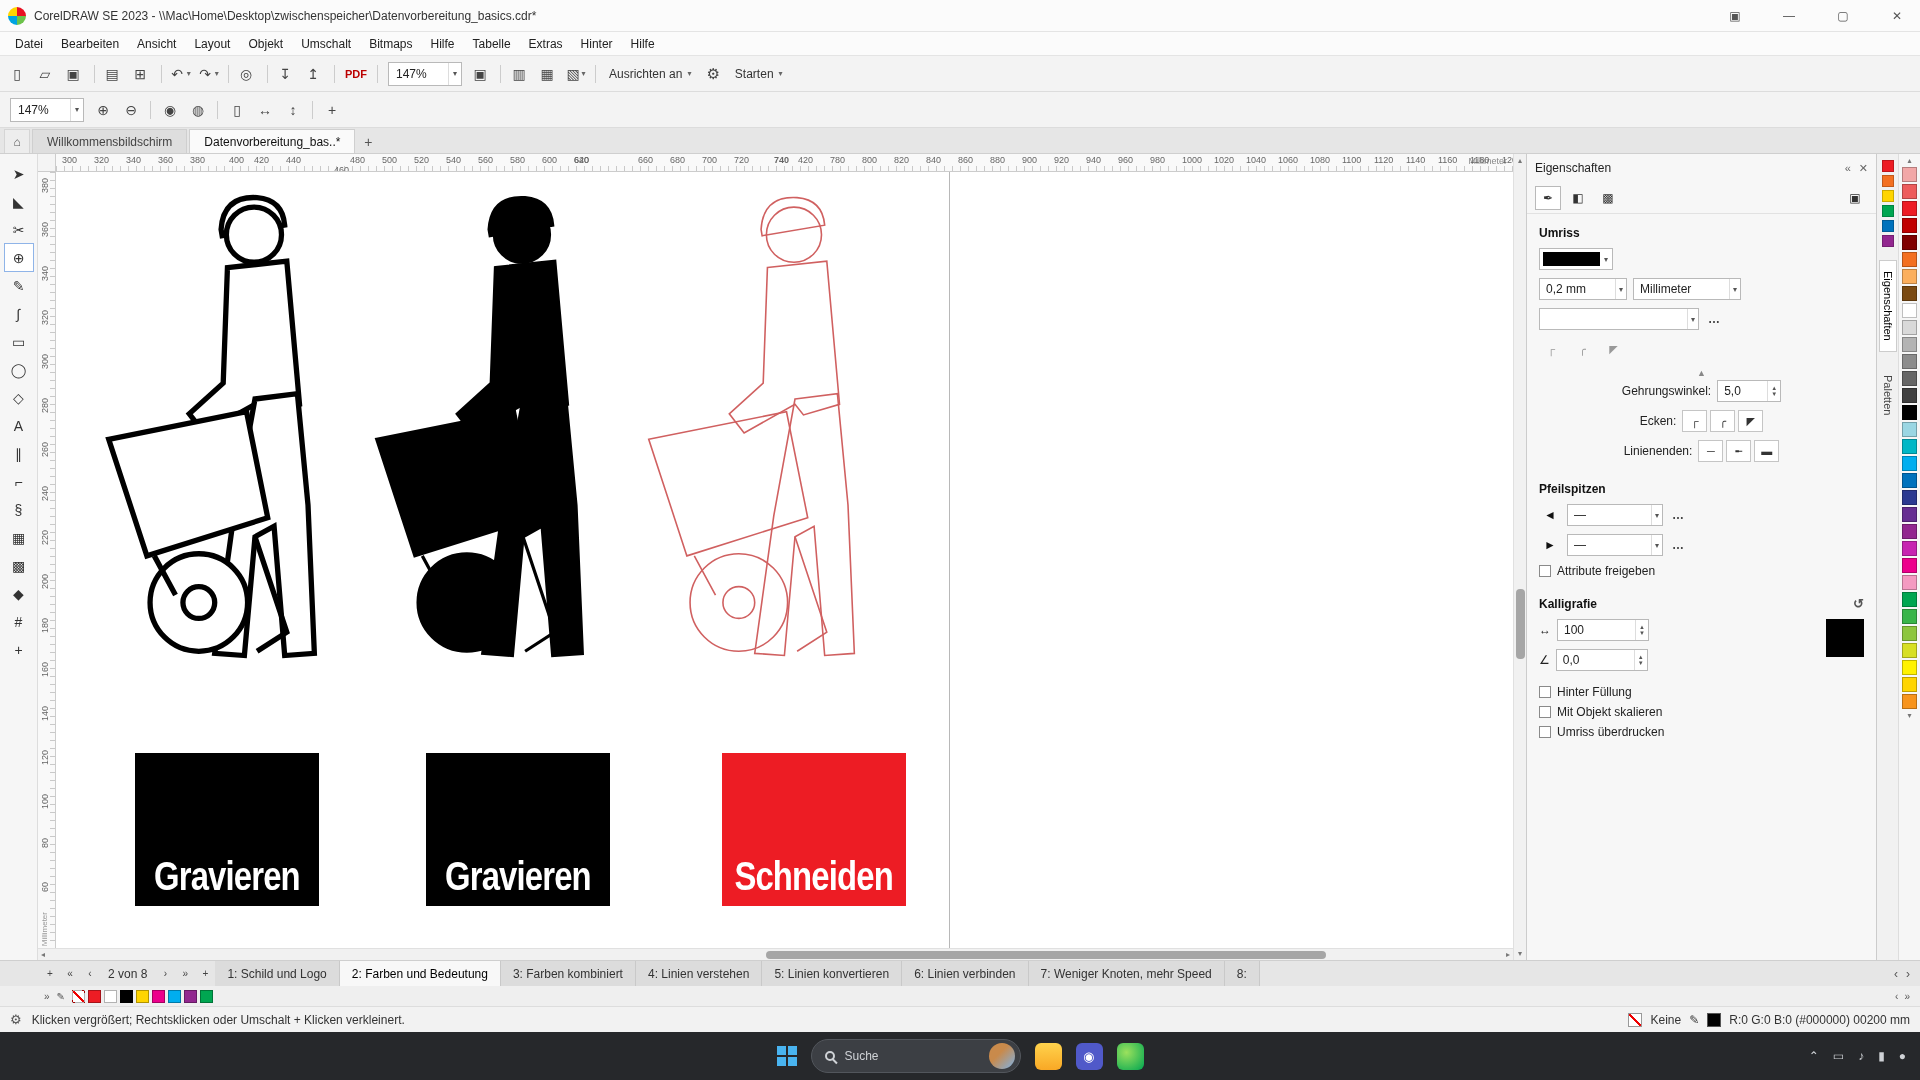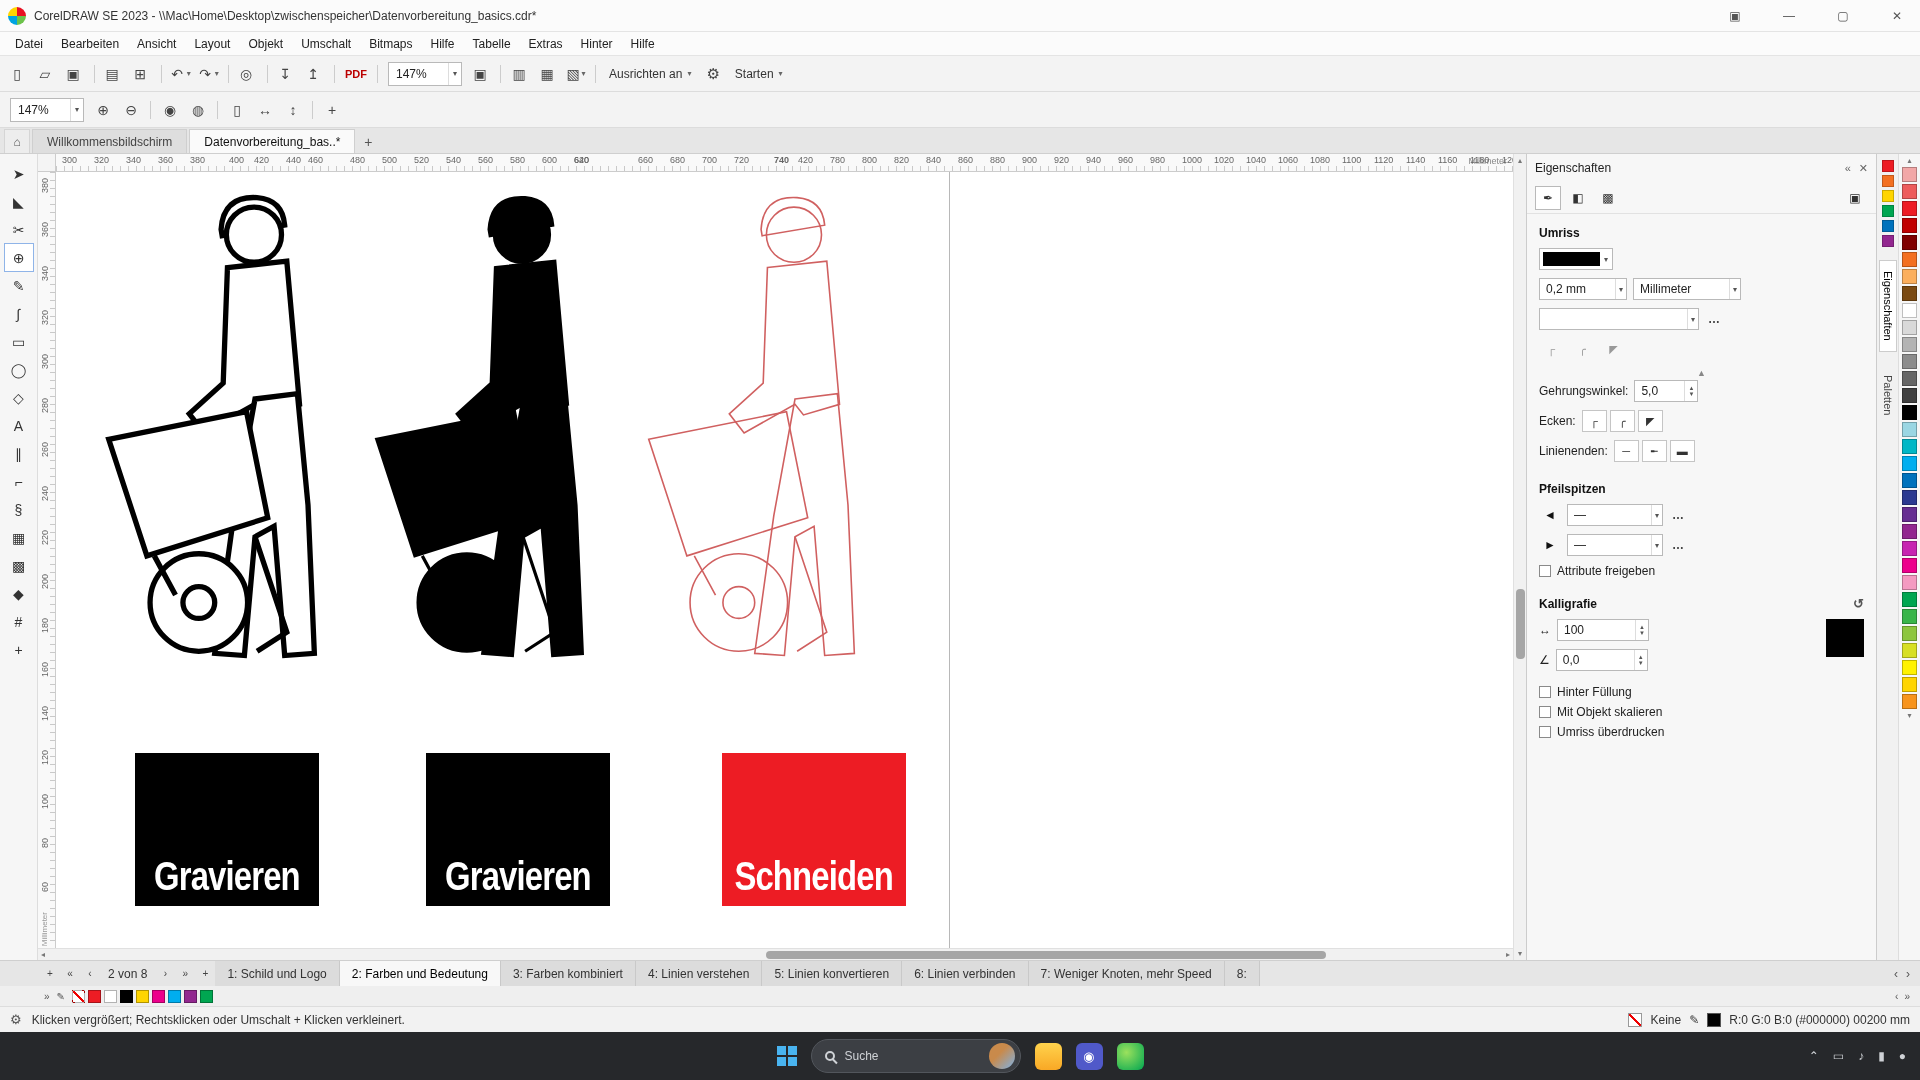--- a/index.html
+++ b/index.html
@@ -83,21 +83,21 @@
   .docker-header { height:28px; display:flex; align-items:center; padding:0 8px; gap:8px; }
   .docker-title { color:#222; }
   .docker-hicon { color:#666; font-size:11px; }
   .docker-tabsrow { height:32px; display:flex; align-items:center; gap:4px; padding:0 8px; border-bottom:1px solid #e2e2e2; }
   .dtab { width:26px; height:24px; display:flex; align-items:center; justify-content:center; border:1px solid transparent; color:#333; }
   .dtab.active { background:#fff; border-color:#b9b9b9; }
   .frame-btn { margin-left:auto; width:26px; height:24px; display:flex; align-items:center; justify-content:center; color:#333; }
   .dsec { padding:4px 12px 0; }
   .dsec-title { font-weight:700; margin:8px 0 8px; color:#111; }
   .drow { display:flex; align-items:center; gap:6px; margin-bottom:8px; }
-  .drow.right { justify-content:flex-start; }
+  .drow.right { justify-content:center; }
   .color-combo { width:74px; height:22px; border:1px solid #b9b9b9; background:#fff; display:flex; align-items:center; }
   .color-fill { flex:1; height:14px; margin:0 0 0 3px; }
   .mini-combo { height:22px; border:1px solid #b9b9b9; background:#fff; display:flex; align-items:center; padding-left:6px; gap:4px; }
   .mini-combo .arrow { font-size:8px; color:#555; border-left:1px solid #ddd; padding:0 3px; height:100%; display:flex; align-items:center; margin-left:auto; }
   .dots-btn { color:#444; letter-spacing:1px; padding:0 3px; font-weight:700; }
   .icon-btn { width:25px; height:22px; border:1px solid #c5c5c5; background:#fff; display:flex; align-items:center; justify-content:center; font-size:11px; color:#333; }
   .icon-btn.ghost { border-color:transparent; background:transparent; color:#999; }
   .spinbox { height:22px; border:1px solid #b9b9b9; background:#fff; display:flex; align-items:center; padding-left:6px; }
   .spin-arrows { margin-left:auto; width:13px; height:100%; display:flex; flex-direction:column; align-items:center; justify-content:center; font-size:6px; color:#555; border-left:1px solid #ddd; line-height:1; }
   .chk { display:flex; align-items:center; gap:6px; margin:6px 0; color:#222; }
@@ -501,21 +501,21 @@
         <div class="hruler" id="hruler">
           <span class="ruler-unit">Millimeter</span>
         <span class="tick" style="left: 6px;">300</span>
             <span class="tick" style="left: 38px;">320</span>
             <span class="tick" style="left: 70px;">340</span>
             <span class="tick" style="left: 102px;">360</span>
             <span class="tick" style="left: 134px;">380</span>
             <span class="tick" style="left: 166px; margin-left: 7px;">400</span>
             <span class="tick" style="left: 198px;">420</span>
             <span class="tick" style="left: 230px;">440</span>
-            <span class="tick" style="left: 252px;">460</span>
+            <span class="tick" style="left: 278px; margin-top: 10px;">460</span>
             <span class="tick" style="left: 294px;">480</span>
             <span class="tick" style="left: 326px;">500</span>
             <span class="tick" style="left: 358px;">520</span>
             <span class="tick" style="left: 390px;">540</span>
             <span class="tick" style="left: 422px;">560</span>
             <span class="tick" style="left: 454px;">580</span>
             <span class="tick" style="left: 486px;">600</span>
             <span class="tick" style="left: 518px;">620</span>
             <span class="tick" style="left: 518px;">640</span>
             <span class="tick" style="left: 582px;">660</span>

